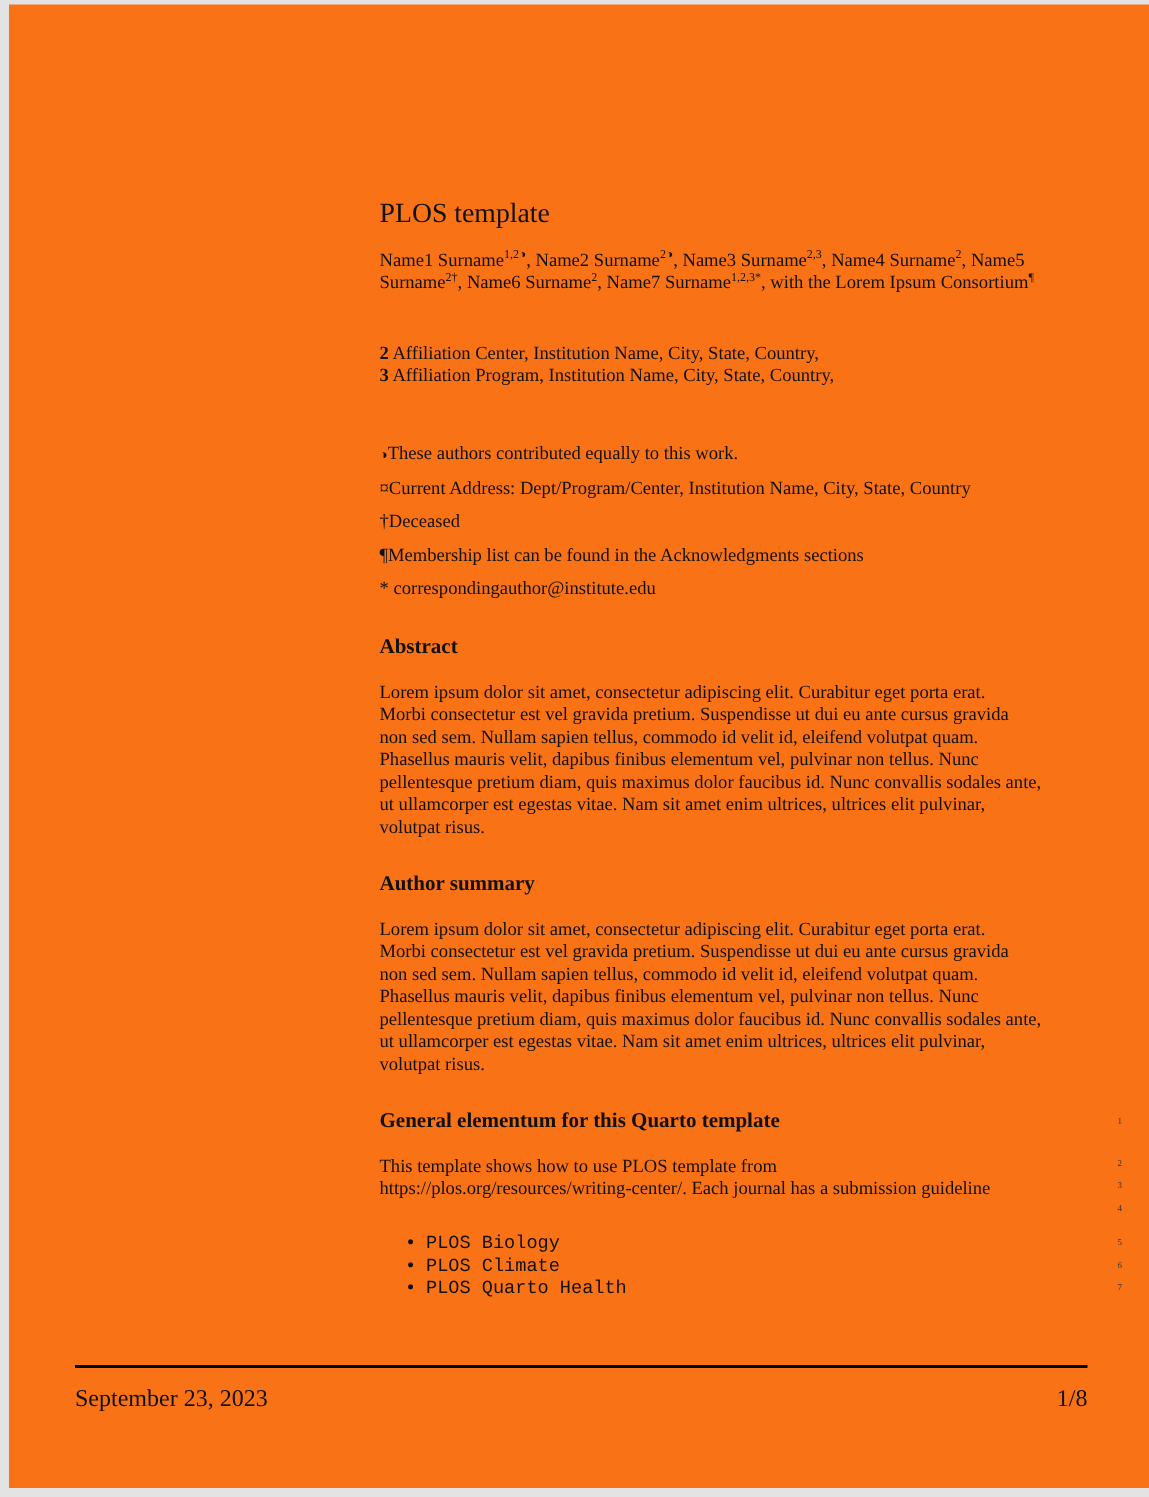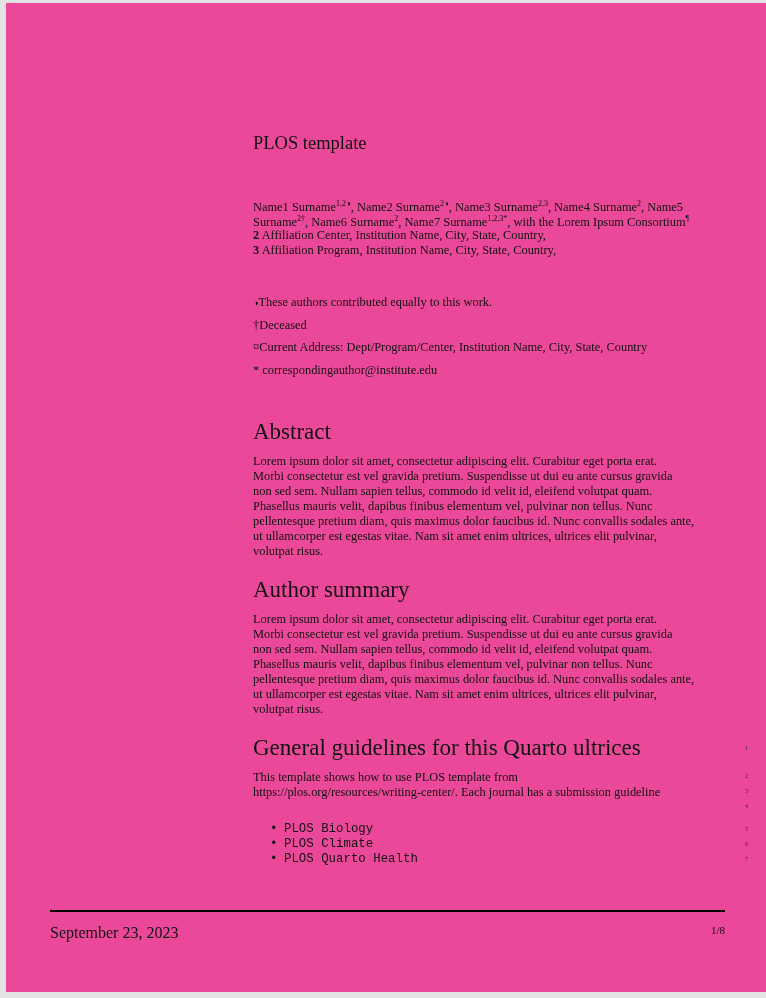--- a/index.html
+++ b/index.html
@@ -5,71 +5,72 @@
   html, body { margin: 0; padding: 0; }
   body {
     width: 766px; height: 998px; overflow: hidden;
     background: #e3e3e4;
     position: relative;
     font-family: "DejaVu Serif", "Liberation Serif", serif;
     color: #111;
   }
   .page {
     position: absolute; left: 6px; top: 3px; width: 760px; height: 989px;
-    background: #ec4899;
+    background: #f97316;
   }
   .content {
     position: absolute; left: 247px; top: 0; width: 480px;
     font-family: "Liberation Serif", "DejaVu Serif", serif;
     font-size: 12.4px; line-height: 15px;
   }
   .title { position: absolute; top: 129px; left: 0; font-size: 18.5px; line-height: 22px; white-space: nowrap; }
-  .authors { position: absolute; top: 163px; left: 0; width: 480px; margin-top: 34px; }
+  .authors { position: absolute; top: 163px; left: 0; width: 480px; }
   sup { font-size: 8px; line-height: 0; vertical-align: 5px; }
   .affils { position: absolute; top: 225px; left: 0; white-space: nowrap; }
   .affils b { font-weight: bold; }
   .notes { position: absolute; top: 292px; left: 0; white-space: nowrap; }
   .notes div { height: 22.5px; }
   h2 {
-    position: absolute; left: 0; margin: 0; font-size: 23px; line-height: 22px;
-    font-weight: normal; white-space: nowrap;
+    position: absolute; left: 0; margin: 0; font-size: 14px; line-height: 22px;
+    font-weight: bold; white-space: nowrap;
   }
   .para { position: absolute; left: 0; width: 480px; }
   .para span.line { display: block; white-space: nowrap; }
   .lineno {
     position: absolute; left: 739px; font-size: 6px; line-height: 6px; color: #333;
     font-family: "Liberation Serif", serif;
   }
   ul.bullets { position: absolute; left: 0; top: 819px; margin: 0; padding: 0; list-style: none; font-family: Liberation Mono, monospace; }
   ul.bullets li { position: relative; padding-left: 31px; height: 15px; white-space: nowrap; }
   ul.bullets li::before { content: "•"; position: absolute; left: 17px; top: 0; }
   .footer-rule { position: absolute; left: 44px; top: 907px; width: 675px; height: 2px; background: #000; }
   .footer-date { position: absolute; left: 44px; top: 921px; font-family: "Liberation Serif", serif; font-size: 16px; }
-  .footer-page { position: absolute; right: 41px; top: 921px; font-family: "Liberation Serif", serif; font-size: 11px; }
+  .footer-page { position: absolute; right: 41px; top: 921px; font-family: "Liberation Serif", serif; font-size: 16px; }
   .yin { display: inline-block; font-size: 9px; }
 </style>
 </head>
 <body>
 
 <div class="page">
   <div class="content">
 
     <div class="title">PLOS template</div>
 
     <div class="authors" id="authors"><span>Name1 Surname</span><sup>1,2◑</sup>, <span>Name2 Surname</span><sup>2◑</sup>, <span>Name3 Surname</span><sup>2,3</sup>, <span>Name4 Surname</span><sup>2</sup>, <span>Name5 Surname</span><sup>2†</sup>, <span>Name6 Surname</span><sup>2</sup>, <span>Name7 Surname</span><sup>1,2,3*</sup>, <span>with the Lorem Ipsum Consortium</span><sup>¶</sup></div>
 
     <div class="affils">
       <div><b>2</b> <span>Affiliation Center, Institution Name, City, State, Country,</span></div>
       <div><b>3</b> <span>Affiliation Program, Institution Name, City, State, Country,</span></div>
     </div>
 
     <div class="notes">
       <div><span class="yin">◑</span><span>These authors contributed equally to this work.</span></div>
+      <div><span>¤</span><span>Current Address: Dept/Program/Center, Institution Name, City, State, Country</span></div>
       <div><span>†</span><span>Deceased</span></div>
-      <div><span>¤</span><span>Current Address: Dept/Program/Center, Institution Name, City, State, Country</span></div>
+      <div><span>¶</span><span>Membership list can be found in the Acknowledgments sections</span></div>
       <div><span style="white-space:pre">* </span><span>correspondingauthor@institute.edu</span></div>
     </div>
 
     <h2 style="top:418px">Abstract</h2>
     <div class="para" style="top:451px">
         <span class="line">Lorem ipsum dolor sit amet, consectetur adipiscing elit. Curabitur eget porta erat.</span>
         <span class="line">Morbi consectetur est vel gravida pretium. Suspendisse ut dui eu ante cursus gravida</span>
         <span class="line">non sed sem. Nullam sapien tellus, commodo id velit id, eleifend volutpat quam.</span>
         <span class="line">Phasellus mauris velit, dapibus finibus elementum vel, pulvinar non tellus. Nunc</span>
         <span class="line">pellentesque pretium diam, quis maximus dolor faucibus id. Nunc convallis sodales ante,</span>
@@ -81,21 +82,21 @@
     <div class="para" style="top:609px">
         <span class="line">Lorem ipsum dolor sit amet, consectetur adipiscing elit. Curabitur eget porta erat.</span>
         <span class="line">Morbi consectetur est vel gravida pretium. Suspendisse ut dui eu ante cursus gravida</span>
         <span class="line">non sed sem. Nullam sapien tellus, commodo id velit id, eleifend volutpat quam.</span>
         <span class="line">Phasellus mauris velit, dapibus finibus elementum vel, pulvinar non tellus. Nunc</span>
         <span class="line">pellentesque pretium diam, quis maximus dolor faucibus id. Nunc convallis sodales ante,</span>
         <span class="line">ut ullamcorper est egestas vitae. Nam sit amet enim ultrices, ultrices elit pulvinar,</span>
         <span class="line">volutpat risus.</span>
       </div>
 
-    <h2 style="top:734px">General guidelines for this Quarto ultrices</h2>
+    <h2 style="top:734px">General elementum for this Quarto template</h2>
     <div class="para" style="top:767px">
         <span class="line">This template shows how to use PLOS template from</span>
         <span class="line">https://plos.org/resources/writing-center/. Each journal has a submission guideline</span>
       </div>
 
     <ul class="bullets">
       <li>PLOS Biology</li>
       <li>PLOS Climate</li>
       <li>PLOS Quarto Health</li>
     </ul>

